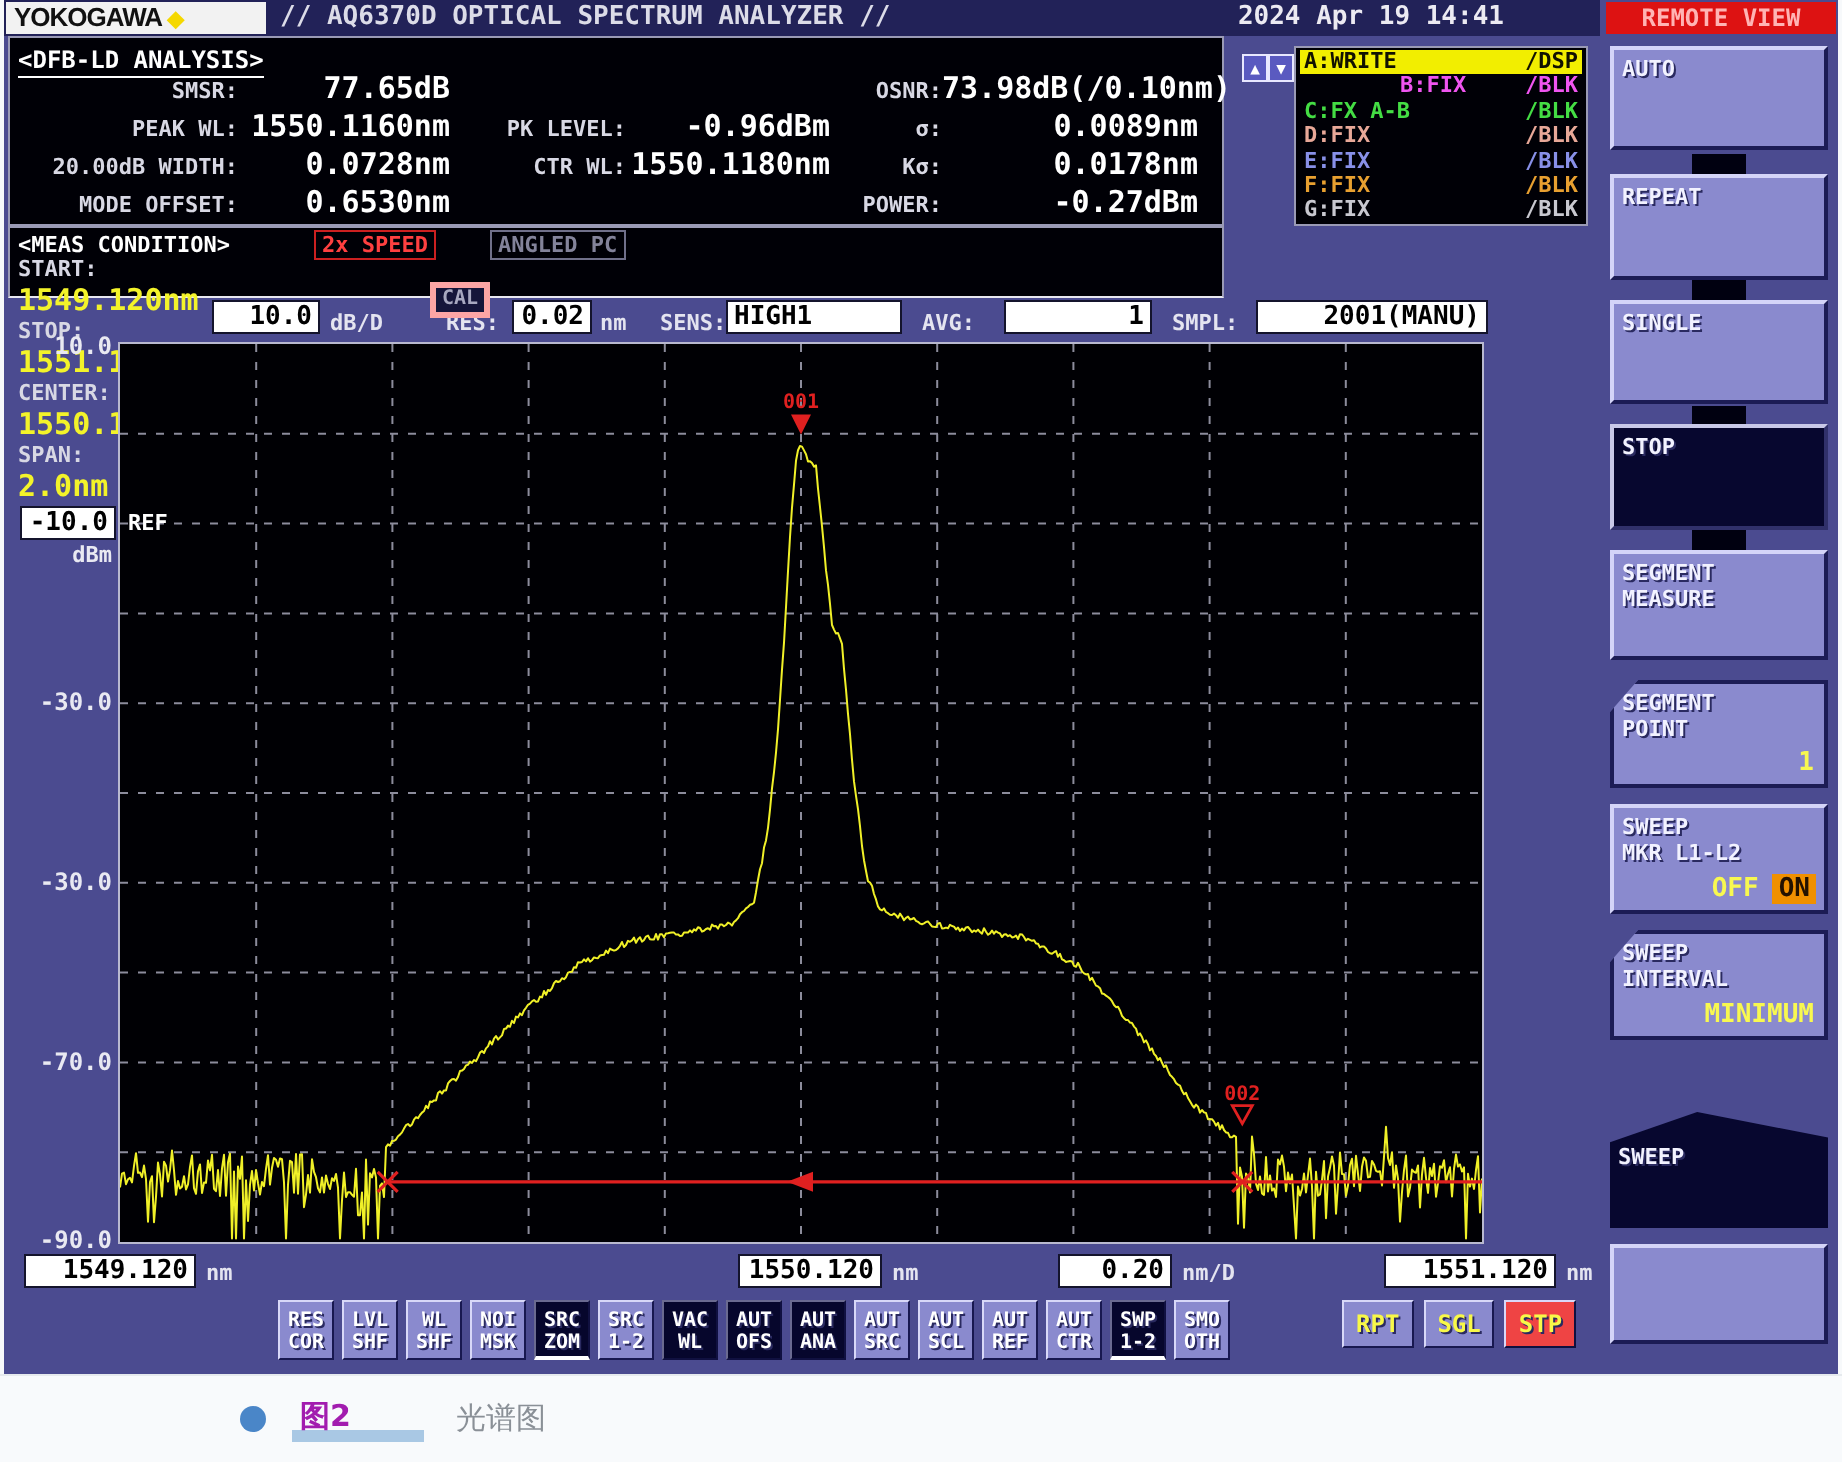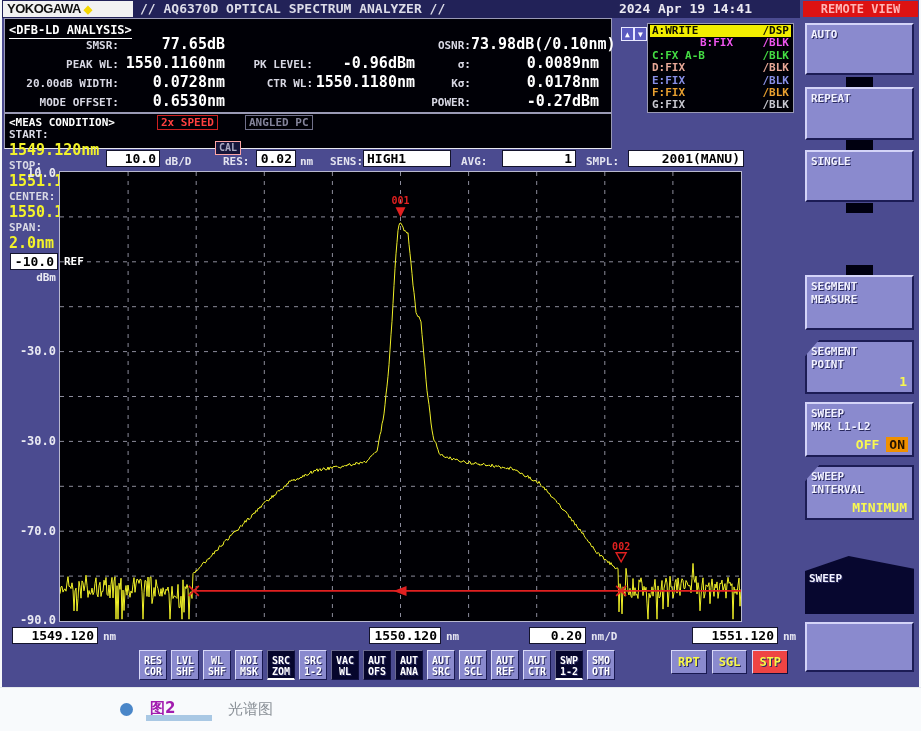--- a/index.html
+++ b/index.html
@@ -44,21 +44,21 @@
   #meas-fields{position:absolute;left:4px;top:14px;display:flex;align-items:baseline;flex-direction:column;}
   .m-lab{font:bold 11px "DejaVu Sans Mono",monospace;color:#d8d8e4;margin-right:3px;}
   .m-val{font:bold 15px "DejaVu Sans Mono",monospace;color:#f3f32a;margin-right:25px;}
 
   
   .vbox{display:inline-block;background:#fff;color:#000;border:1px solid #14142c;
         font:bold 13px/15px "DejaVu Sans Mono",monospace;padding:0 3px;box-sizing:border-box;text-align:right;}
   .slab{position:absolute;color:#e4e4f0;font:bold 11px "DejaVu Sans Mono",monospace;top:155px;}
   .sbox{position:absolute;top:150px;height:17px;}
   #cal-badge{position:absolute;left:213px;top:141px;font:bold 10px/12px "DejaVu Sans Mono",monospace;
-             color:#a8a8c0;border:1px solid #fca5a5;background:#15153a;padding:0 3px;z-index:4;}
+             color:#a8a8c0;border:3px solid #fca5a5;background:#15153a;padding:0 3px;z-index:4;}
 
   
   #plot{position:absolute;left:57px;top:171px;width:681px;height:449px;background:#000004;
         border:1px solid #b9b9cf;box-sizing:content-box;}
   .ylab{position:absolute;left:0;width:54px;text-align:right;color:#e9e9f2;
         font:bold 12px "DejaVu Sans Mono",monospace;}
   #ref-inplot{position:absolute;left:62px;top:255px;color:#fff;font:bold 11px "DejaVu Sans Mono",monospace;z-index:3;}
   #ylab-refbox{position:absolute;left:8px;top:253px;width:48px;text-align:right;z-index:3;}
 
   
@@ -336,20 +336,23 @@
         <div class="joint" style="top: 265px;"></div>
         <div class="sk" style="top: 23px; height: 52px;">
           <div class="sk-line">AUTO</div>
         </div>
         <div class="sk" style="top: 87px; height: 53px;">
           <div class="sk-line">REPEAT</div>
         </div>
         <div class="sk" style="top: 150px; height: 52px;">
           <div class="sk-line">SINGLE</div>
         </div>
+        <div class="sk dark" style="top: 212px; height: 53px;">
+          <div class="sk-line">STOP</div>
+        </div>
         <div class="sk" style="top: 275px; height: 55px;">
           <div class="sk-line">SEGMENT</div>
           <div class="sk-line">MEASURE</div>
         </div>
         <div class="sk chamfer" style="top: 340px; height: 54px;">
           <div class="sk-line">SEGMENT</div>
           <div class="sk-line">POINT</div>
           <div class="sk-val">1</div>
         </div>
         <div class="sk" style="top: 402px; height: 55px;">

